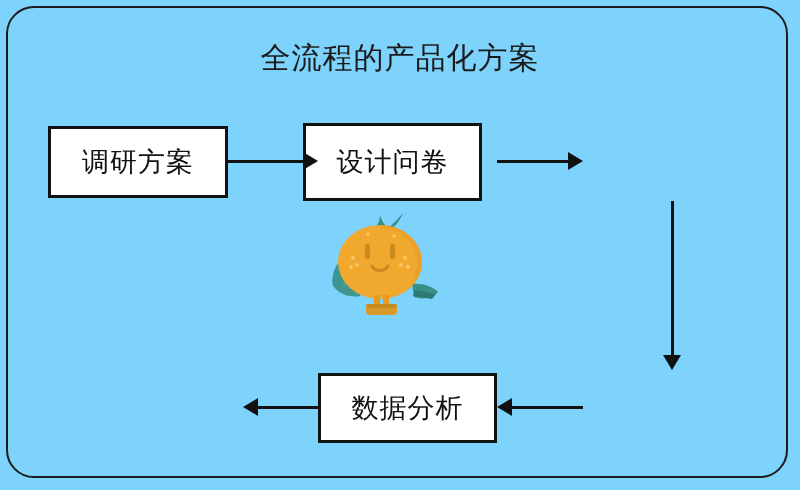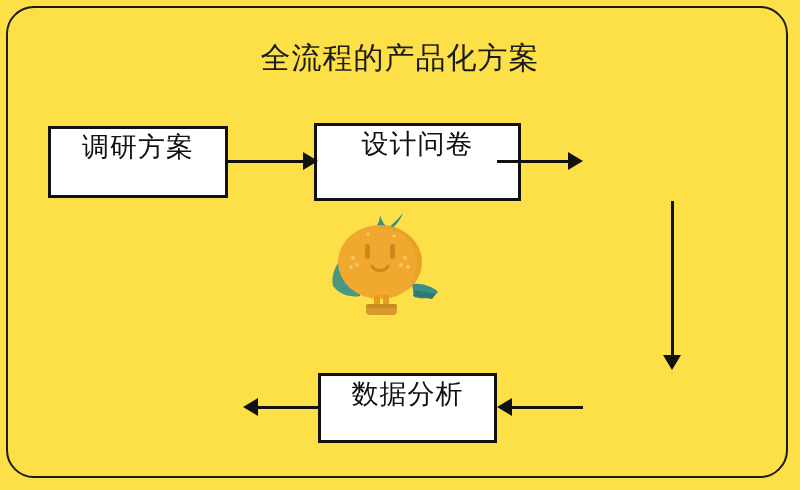--- a/index.html
+++ b/index.html
@@ -7,21 +7,21 @@
     padding: 0;
     background: #ffffff;
   }
   body {
     font-family: "Liberation Sans", "DejaVu Sans", sans-serif;
   }
   #canvas {
     position: relative;
     width: 800px;
     height: 490px;
-    background: #fde047;
+    background: #7dd3fc;
     overflow: hidden;
   }
   
   .outer-frame {
     position: absolute;
     left: 6px;
     top: 6px;
     width: 782px;
     height: 472px;
     box-sizing: border-box;
@@ -43,21 +43,21 @@
     letter-spacing: 1px;
     white-space: nowrap;
   }
   
   .node {
     position: absolute;
     box-sizing: border-box;
     border: 3px solid #111111;
     background: #ffffff;
     display: flex;
-    align-items: flex-start;
+    align-items: center;
     justify-content: center;
     font-size: 27px;
     color: #111111;
     letter-spacing: 1px;
     white-space: nowrap;
   }
   
   .conn {
     position: absolute;
     background: #111111;
@@ -118,21 +118,21 @@
 <div id="canvas">
 
   <div class="outer-frame"></div>
 
   <div class="diagram-title">全流程的产品化方案</div>
 
   <div class="node" style="left:48px; top:126px; width:180px; height:72px;">
     <span>调研方案</span>
   </div>
 
-  <div class="node" style="left:314px; top:123px; width:207px; height:78px;">
+  <div class="node" style="left:303px; top:123px; width:179px; height:78px;">
     <span>设计问卷</span>
   </div>
 
 
 
   <div class="node" style="left:318px; top:373px; width:179px; height:70px;">
     <span>数据分析</span>
   </div>
 
 

